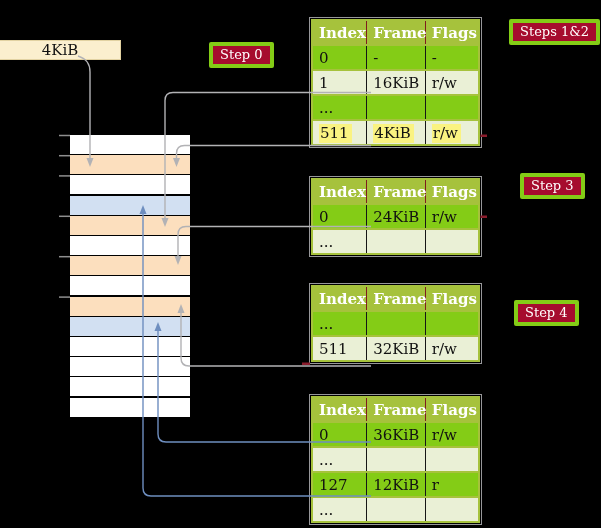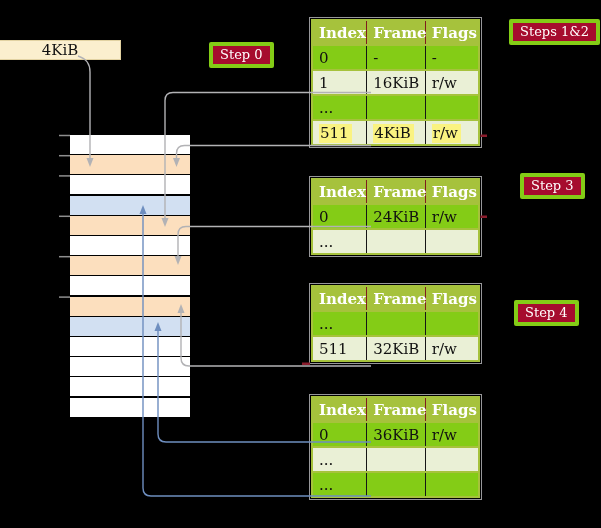--- a/index.html
+++ b/index.html
@@ -191,20 +191,25 @@
         <td><span>0</span></td>
         <td><span>36KiB</span></td>
         <td><span>r/w</span></td>
       </tr>
       <tr>
         <td><span>...</span></td>
         <td><span></span></td>
         <td><span></span></td>
       </tr>
       <tr>
+        <td><span>127</span></td>
+        <td><span>12KiB</span></td>
+        <td><span>r</span></td>
+      </tr>
+      <tr>
         <td><span>...</span></td>
         <td><span></span></td>
         <td><span></span></td>
       </tr>
     </tbody>
   </table>
 
   <svg class="overlay" width="601" height="528" viewBox="0 0 601 528">
 
     <g>

